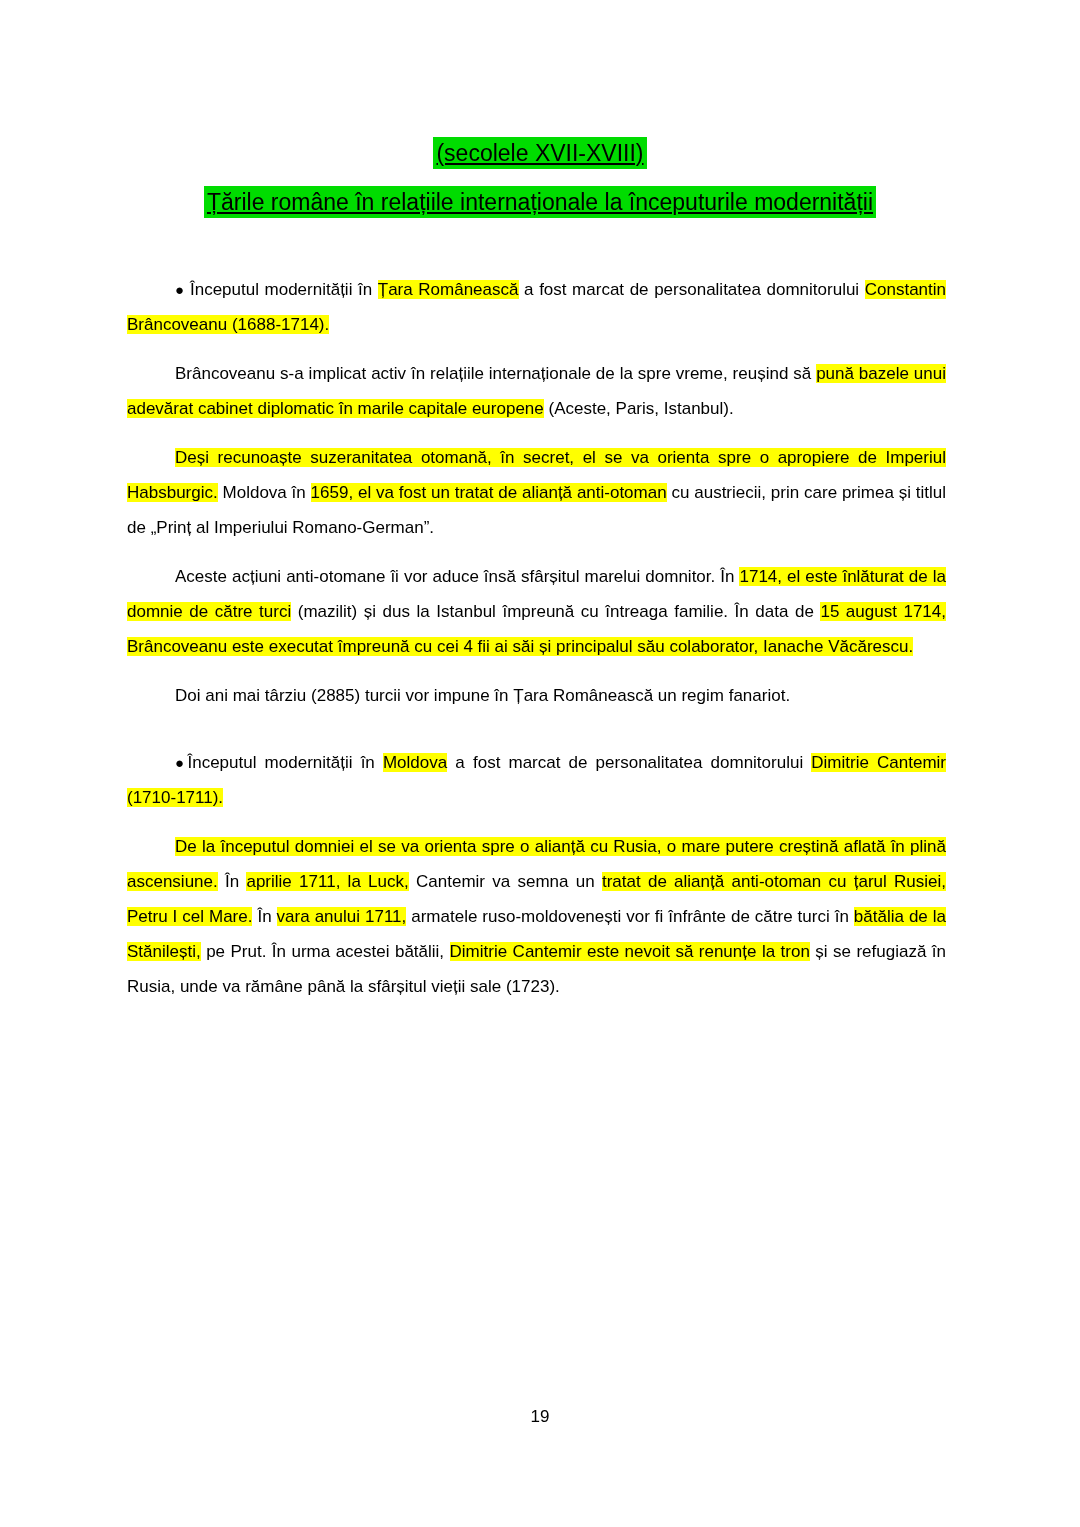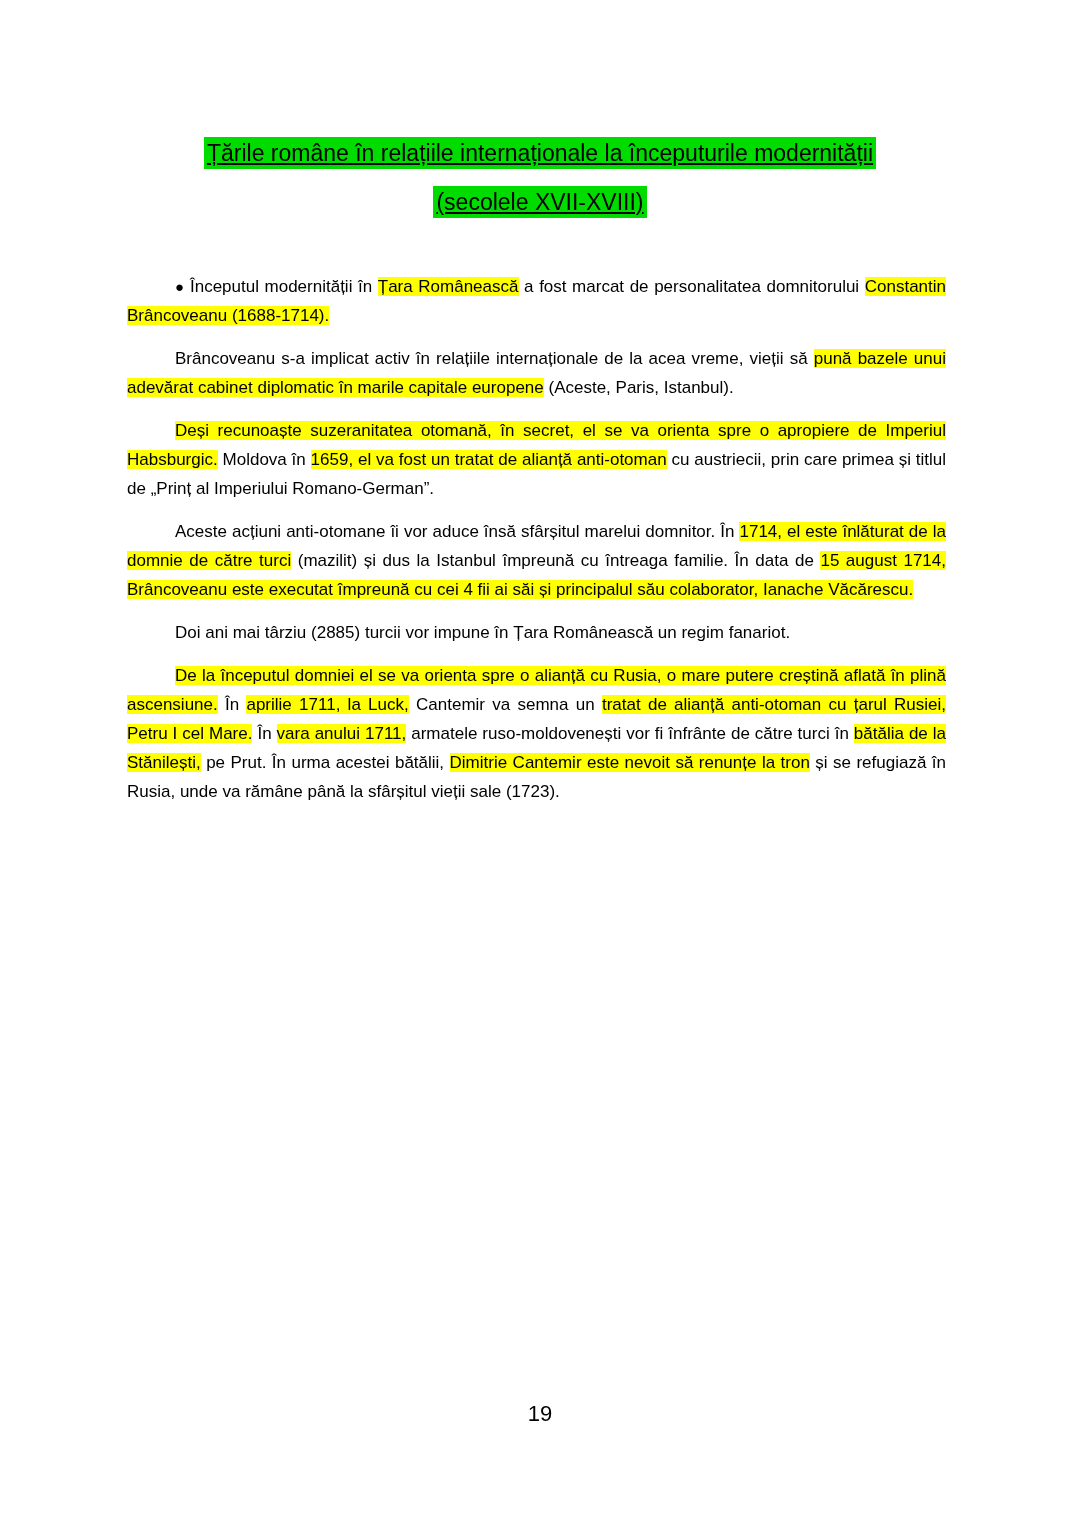--- a/index.html
+++ b/index.html
@@ -26,55 +26,56 @@
   .title-line { display: block; margin-bottom: 21px; }
   .green-hl {
     background: var(--hl-green, #00dc00);
     text-decoration: underline;
     padding: 3px 3px;
   }
   .content {
     margin-top: 56px;
     padding: 0 134px 0 127px;
     font-size: 17px;
-    line-height: 29px;
+    line-height: 35px;
     text-align: justify;
   }
   p.para {
     text-indent: 48px;
     margin-bottom: 14px;
   }
   p.para.space-before { margin-top: 32px; }
   .run { }
   .hl { background: var(--hl-yellow, #ffff00); }
   .bullet { font-size: 15px; }
   .page-number {
     position: absolute;
     left: 0;
     right: 0;
     bottom: 100px;
     text-align: center;
-    font-size: 22px;
+    font-size: 17px;
   }
 </style>
 </head>
 <body>
 
 <div class="page">
 
   <div class="title-block">
+    <span class="title-line"><span class="green-hl">(secolele XVII-XVIII)</span></span>
     <span class="title-line"><span class="green-hl">Țările române în relațiile internaționale la începuturile modernității</span></span>
-    <span class="title-line"><span class="green-hl">(secolele XVII-XVIII)</span></span>
   </div>
 
   <div class="content">
 
   <p class="para"><span class="bullet">● </span><span class="run">Începutul modernității în </span><span class="run hl">Țara Românească</span><span class="run"> a fost marcat de personalitatea domnitorului </span><span class="run hl">Constantin Brâncoveanu (1688-1714).</span></p>
-      <p class="para"><span class="run">Brâncoveanu s-a implicat activ în relațiile internaționale de la acea vreme, vieții să </span><span class="run hl">pună bazele unui adevărat cabinet diplomatic în marile capitale europene</span><span class="run"> (Aceste, Paris, Istanbul).</span></p>
+      <p class="para"><span class="run">Brâncoveanu s-a implicat activ în relațiile internaționale de la spre vreme, reușind să </span><span class="run hl">pună bazele unui adevărat cabinet diplomatic în marile capitale europene</span><span class="run"> (Aceste, Paris, Istanbul).</span></p>
       <p class="para"><span class="run hl">Deși recunoaște suzeranitatea otomană, în secret, el se va orienta spre o apropiere de Imperiul Habsburgic.</span><span class="run"> Moldova în </span><span class="run hl">1659, el va fost un tratat de alianță anti-otoman</span><span class="run"> cu austriecii, prin care primea și titlul de „Prinț al Imperiului Romano-German”.</span></p>
       <p class="para"><span class="run">Aceste acțiuni anti-otomane îi vor aduce însă sfârșitul marelui domnitor. În </span><span class="run hl">1714, el este înlăturat de la domnie de către turci</span><span class="run"> (mazilit) și dus la Istanbul împreună cu întreaga familie. În data de </span><span class="run hl">15 august 1714, Brâncoveanu este executat împreună cu cei 4 fii ai săi și principalul său colaborator, Ianache Văcărescu.</span></p>
       <p class="para"><span class="run">Doi ani mai târziu (2885) turcii vor impune în Țara Românească un regim fanariot.</span></p>
+      <p class="para space-before"><span class="bullet">●</span><span class="run">Începutul modernității în </span><span class="run hl">Moldova</span><span class="run"> a fost marcat de personalitatea domnitorului </span><span class="run hl">Dimitrie Cantemir (1710-1711).</span></p>
       <p class="para"><span class="run hl">De la începutul domniei el se va orienta spre o alianță cu Rusia, o mare putere creștină aflată în plină ascensiune.</span><span class="run"> În </span><span class="run hl">aprilie 1711, la Luck,</span><span class="run"> Cantemir va semna un </span><span class="run hl">tratat de alianță anti-otoman cu țarul Rusiei, Petru I cel Mare.</span><span class="run"> În </span><span class="run hl">vara anului 1711,</span><span class="run"> armatele ruso-moldovenești vor fi înfrânte de către turci în </span><span class="run hl">bătălia de la Stănilești,</span><span class="run"> pe Prut. În urma acestei bătălii, </span><span class="run hl">Dimitrie Cantemir este nevoit să renunțe la tron</span><span class="run"> și se refugiază în Rusia, unde va rămâne până la sfârșitul vieții sale (1723).</span></p>
     </div>
 
   <div class="page-number">19</div>
 
 </div>
 
 </body></html>

